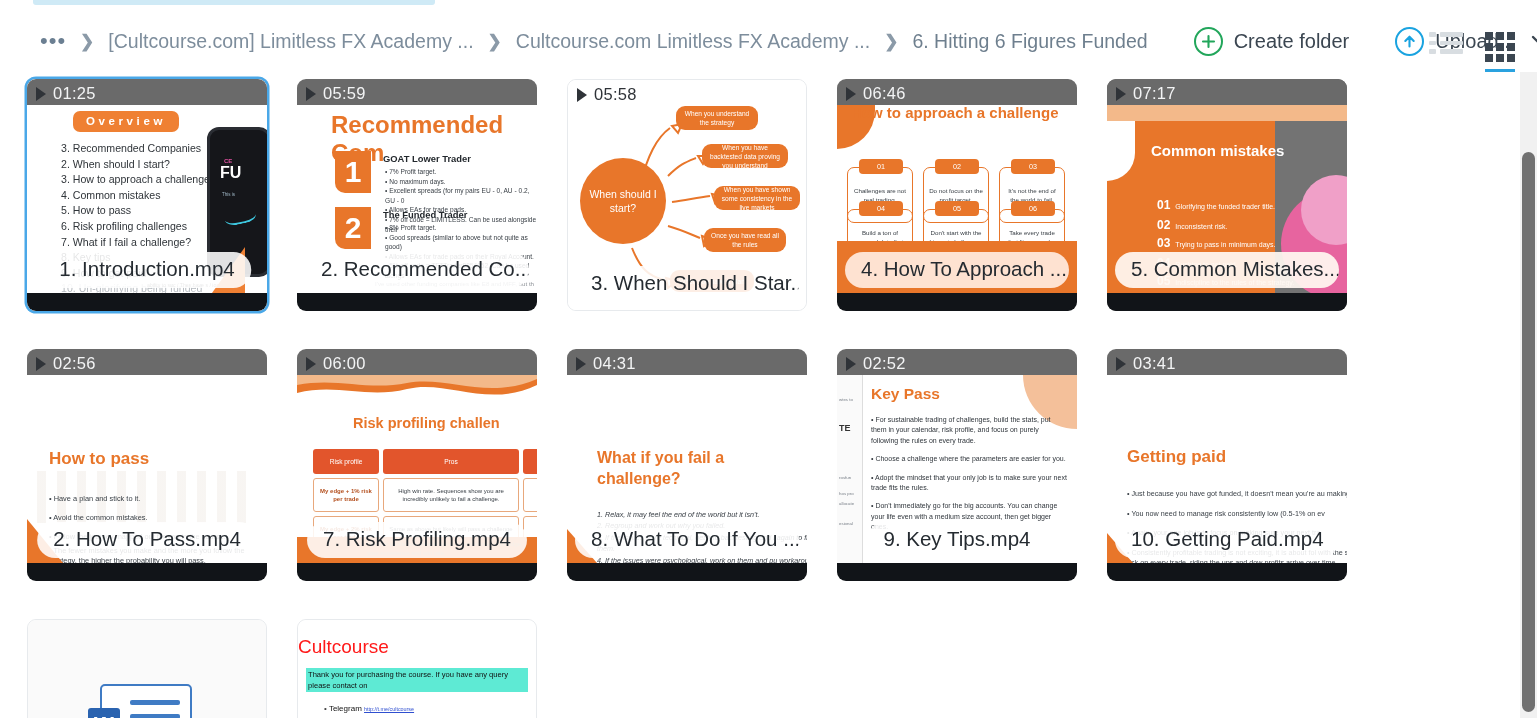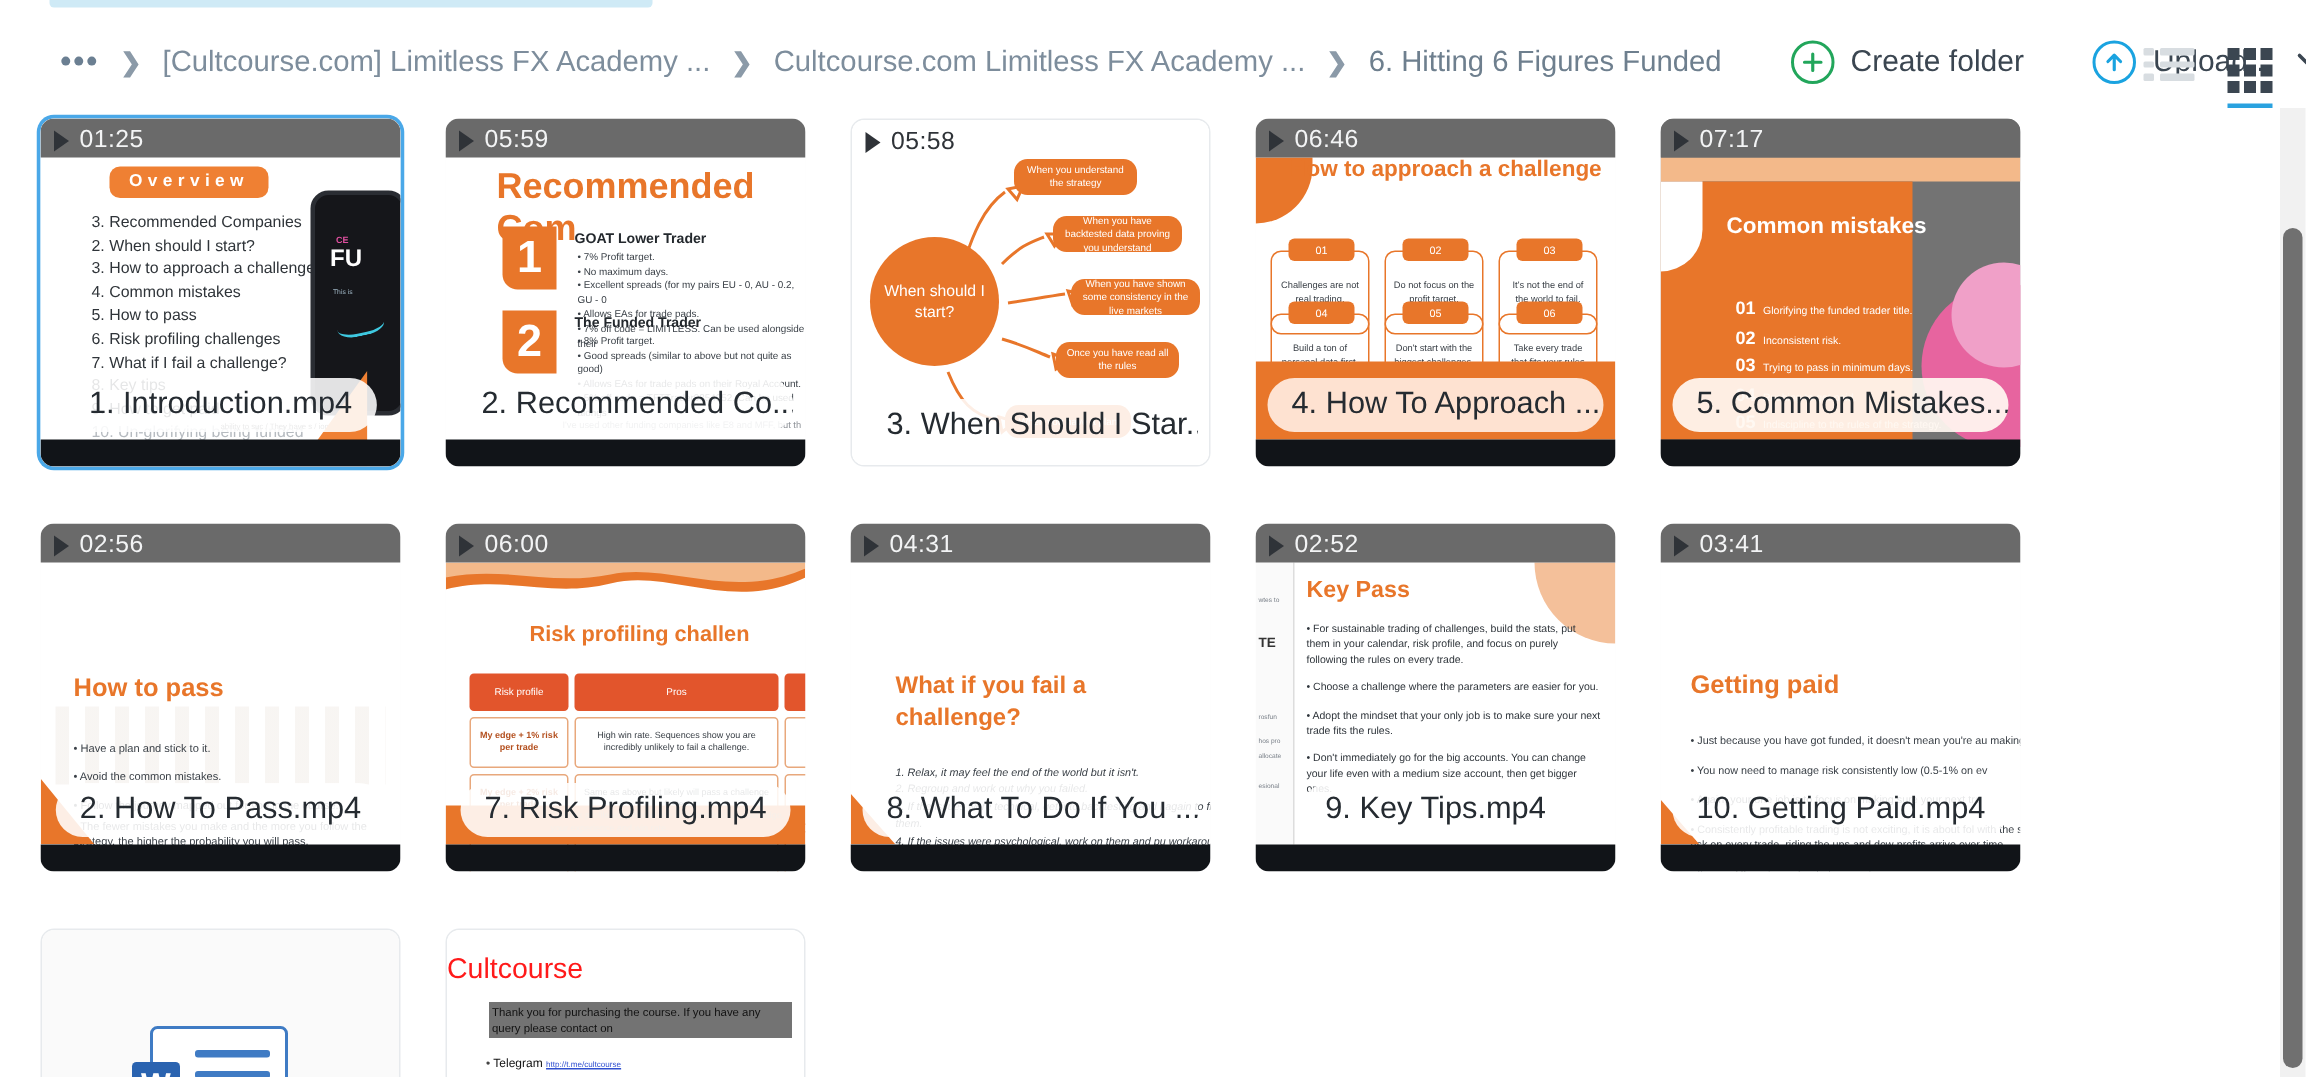--- a/index.html
+++ b/index.html
@@ -176,21 +176,21 @@
   }
   .mm-box {
     position: absolute; background: #e8762a; color: #fff;
     border-radius: 9px; font-size: 6.6px; line-height: 9px;
     text-align: center; display: flex; align-items: center;
     justify-content: center; padding: 3px 6px;
   }
   .arrow { position: absolute; stroke: #e8762a; fill: none; stroke-width: 2; }
 
   
-  .ap-h { position: absolute; top: 24px; left: 14px; right: 0; text-align: center;
+  .ap-h { position: absolute; top: 24px; left: 14px; right: 0; text-align: left;
           font-size: 15px; line-height: 20px; }
   .ap-quarter { position: absolute; left: 0; top: 26px; width: 38px; height: 44px;
           background: #e8762a; border-radius: 0 0 40px 0; }
   .ap-box { position: absolute; width: 66px; height: 56px; border: 1.3px solid #e8762a;
           border-radius: 7px; }
   .ap-tag { position: absolute; top: -9px; left: 11px; width: 44px; height: 15px;
           background: #e8762a; color: #fff; font-size: 7.2px; border-radius: 4px;
           display: flex; align-items: center; justify-content: center; }
   .ap-txt { position: absolute; top: 19px; left: 5px; right: 5px; font-size: 6.2px;
           line-height: 8.6px; text-align: center; color: #3a4047; }
@@ -261,22 +261,22 @@
   
   .docx-ico { position: absolute; left: 72px; top: 64px; width: 92px; height: 74px;
            border: 2px solid #3f7bc4; border-radius: 5px; background: #fff; }
   .docx-ico .ln { position: absolute; left: 28px; height: 5px; background: #3f7bc4;
            border-radius: 2px; right: 10px; }
   .docx-w { position: absolute; left: -14px; top: 22px; width: 32px; height: 32px;
            background: #2a63b0; color: #fff; font-size: 21px; font-weight: bold;
            display: flex; align-items: center; justify-content: center; border-radius: 3px; }
   .cc-h { position: absolute; top: 16px; left: 0; right: 0; 
            color: #ff1a1a; font-size: 19px; }
-  .cc-hl { position: absolute; top: 48px; left: 8px; right: 8px; background: #737373;
-           font-size: 7.6px; line-height: 11px; color: #111; padding: 1px 2px; margin-left: 20px; }
+  .cc-hl { position: absolute; top: 48px; left: 8px; right: 8px; background: #5eead4;
+           font-size: 7.6px; line-height: 11px; color: #111; padding: 1px 2px; }
   .cc-ul { position: absolute; top: 82px; left: 26px; right: 6px; font-size: 8px;
            line-height: 13px; color: #111; }
   .cc-ul div::before { content: "•  "; color:#444; }
   .cc-ul a { color: #2f4fd0; font-size: 5.4px; text-decoration: underline; }
 
   
   #scrollbar-track {
     position: absolute; right: 0; top: 72px; width: 17px; height: 646px;
     background: #f1f1f1;
   }

